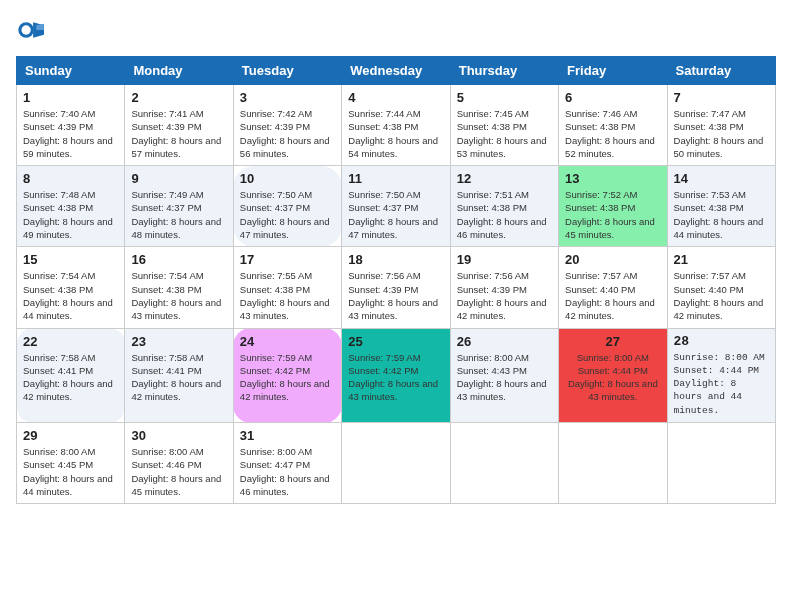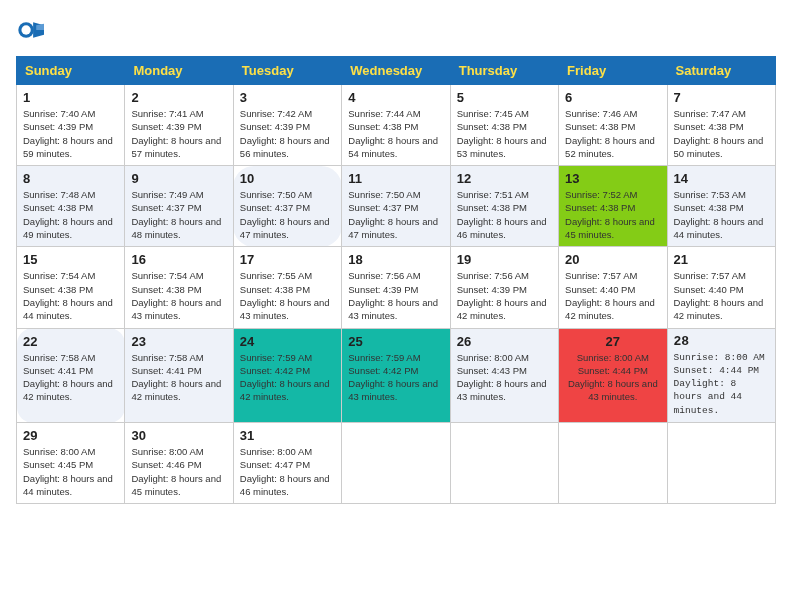--- a/index.html
+++ b/index.html
@@ -47,21 +47,21 @@
       font-size: 15px;
       color: #555;
       margin-top: 2px;
     }
     .calendar {
       width: 100%;
       border-collapse: collapse;
     }
     .calendar th {
       background: #1a6db5;
-      color: #fde047;
+      color: #ffffff;
       text-align: left;
       padding: 6px 8px;
       font-size: 13px;
       font-weight: bold;
       border: 1px solid #1a6db5;
     }
     .calendar td {
       vertical-align: top;
       border: 1px solid #ccc;
       padding: 5px 6px;
@@ -217,21 +217,21 @@
         </div>
       </td>
         <td style="background: rgb(238, 242, 249);">
         <span class="day-number">12</span>
         <div class="day-info">
           <span>Sunrise: 7:51 AM</span><br>
           <span>Sunset: 4:38 PM</span><br>
           <span>Daylight: 8 hours and 46 minutes.</span>
         </div>
       </td>
-        <td style="background: #84cc16; margin-top: 20px;">
+        <td style="background: #86efac; margin-top: 20px;">
         <span class="day-number">13</span>
         <div class="day-info">
           <span>Sunrise: 7:52 AM</span><br>
           <span>Sunset: 4:38 PM</span><br>
           <span>Daylight: 8 hours and 45 minutes.</span>
         </div>
       </td>
         <td style="background: rgb(238, 242, 249);">
         <span class="day-number">14</span>
         <div class="day-info">
@@ -309,21 +309,21 @@
         </div>
       </td>
         <td style="background: rgb(238, 242, 249);">
         <span class="day-number">23</span>
         <div class="day-info">
           <span>Sunrise: 7:58 AM</span><br>
           <span>Sunset: 4:41 PM</span><br>
           <span>Daylight: 8 hours and 42 minutes.</span>
         </div>
       </td>
-        <td style="background: #14b8a6;">
+        <td style="background: #f0abfc; border-radius: 18px;">
         <span class="day-number">24</span>
         <div class="day-info">
           <span>Sunrise: 7:59 AM</span><br>
           <span>Sunset: 4:42 PM</span><br>
           <span>Daylight: 8 hours and 42 minutes.</span>
         </div>
       </td>
         <td style="background: #14b8a6;">
         <span class="day-number">25</span>
         <div class="day-info">

